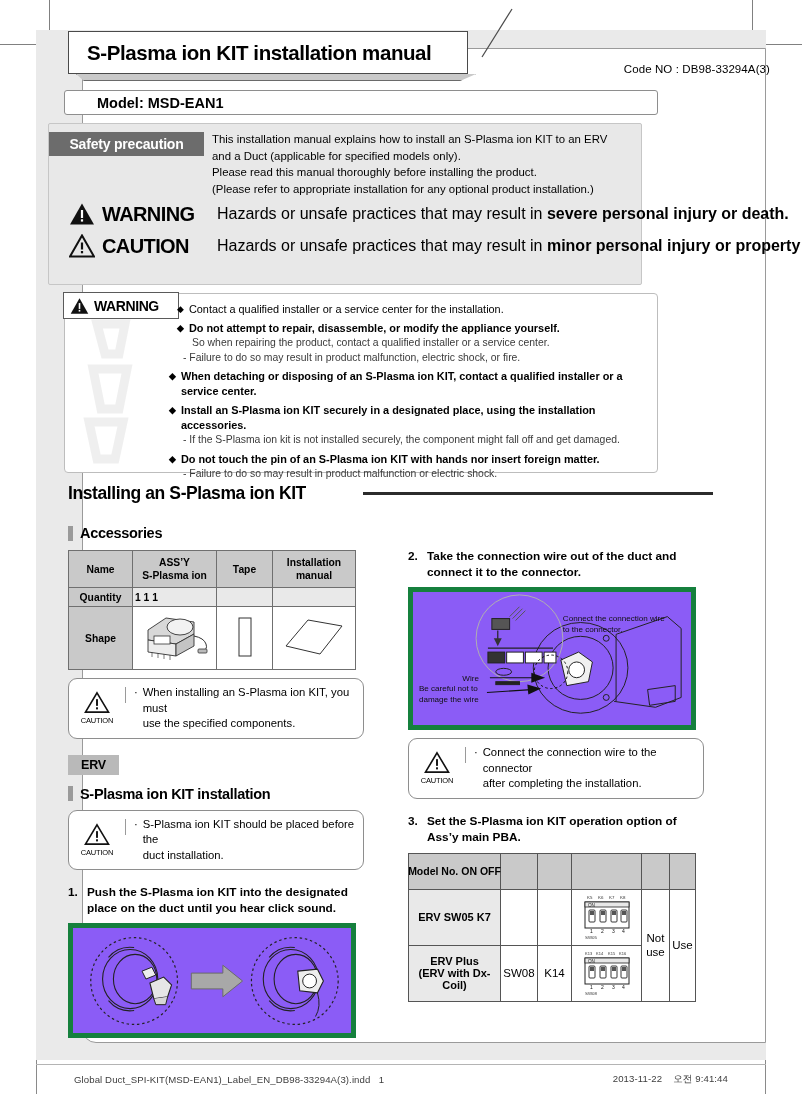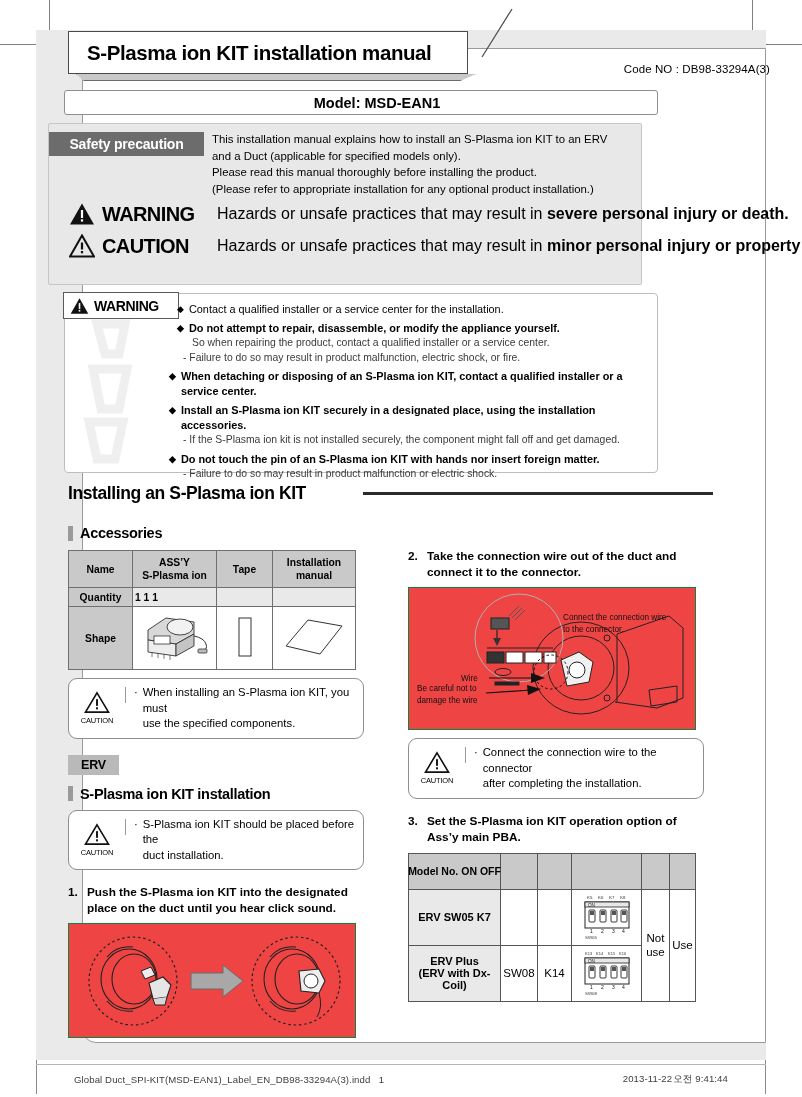--- a/index.html
+++ b/index.html
@@ -51,21 +51,21 @@
 
   .code-no {
     position:absolute; right:32px; top:63px;
     font-size:11.5px; letter-spacing:0.1px;
   }
 
   
   .model-bar {
     position:absolute; left:64px; top:90px; width:594px; height:25px;
     border:1px solid #8e8e8e; border-radius:3px;
-    display:flex; align-items:center; justify-content:center;
+    display:flex; align-items:center; justify-content:flex-start;
     font-size:14.5px; font-weight:bold; background:#fff;padding-left:32px;
   }
 
   
   .safety {
     position:absolute; left:48px; top:123px; width:594px; height:162px;
     background:#e8e8e8; border:1px solid #c6c6c6; border-radius:2px;
   }
   .safety-tag {
     position:absolute; left:0px; top:8px; width:155px; height:24px;
@@ -165,21 +165,21 @@
     letter-spacing:-0.2px;
   }
 
   .step-title {
     font-size:11.8px; font-weight:bold; line-height:16px; margin-top:14px;
     display:flex; gap:5px;
   }
   .step-title .n { flex:0 0 14px; }
 
   .figure {
-    border:1px solid #15803d; background:#ef4444; margin-top:7px;
+    border:5px solid #15803d; background:#8b5cf6; margin-top:7px;
     display:flex; align-items:center; justify-content:center; overflow:hidden;
   }
   .fig-1 { width:288px; height:115px; }
   .fig-2 { width:288px; height:143px; }
 
   
   .pba-table {
     width:288px; border-collapse:collapse; margin-top:8px;
     font-size:10.5px; table-layout:fixed;
   }
@@ -204,21 +204,21 @@
   .dip { display:flex; align-items:center; justify-content:center; }
 
   
   .footer {
     position:absolute; left:36px; top:1064px; width:730px; height:30px;
     border-top:1px solid #b4b4b4;
     display:flex; align-items:center; justify-content:space-between;
     font-size:9.6px; color:#3d3d3d; padding:0 38px;
   }
   .footer .lft { letter-spacing:0.1px; }
-  .footer .rgt { letter-spacing:0.1px; display:flex; gap:1px;justify-content:center; }
+  .footer .rgt { letter-spacing:0.1px; display:flex; gap:11px;justify-content:center; }
   .footer-tick { position:absolute; right:36px; top:1060px; width:1px; height:34px; background:#8a8a8a; }
   .footer-tick2 { position:absolute; left:36px; top:1060px; width:1px; height:34px; background:#8a8a8a; }
 </style>
 </head>
 <body>
 
 <div class="cropmark cm-v" style="left:49px; top:0px;"></div>
 <div class="cropmark cm-v" style="left:752px; top:0px;"></div>
 <div class="cropmark cm-h" style="left:0px; top:44px;"></div>
 <div class="cropmark cm-h" style="left:764px; top:44px;"></div>

